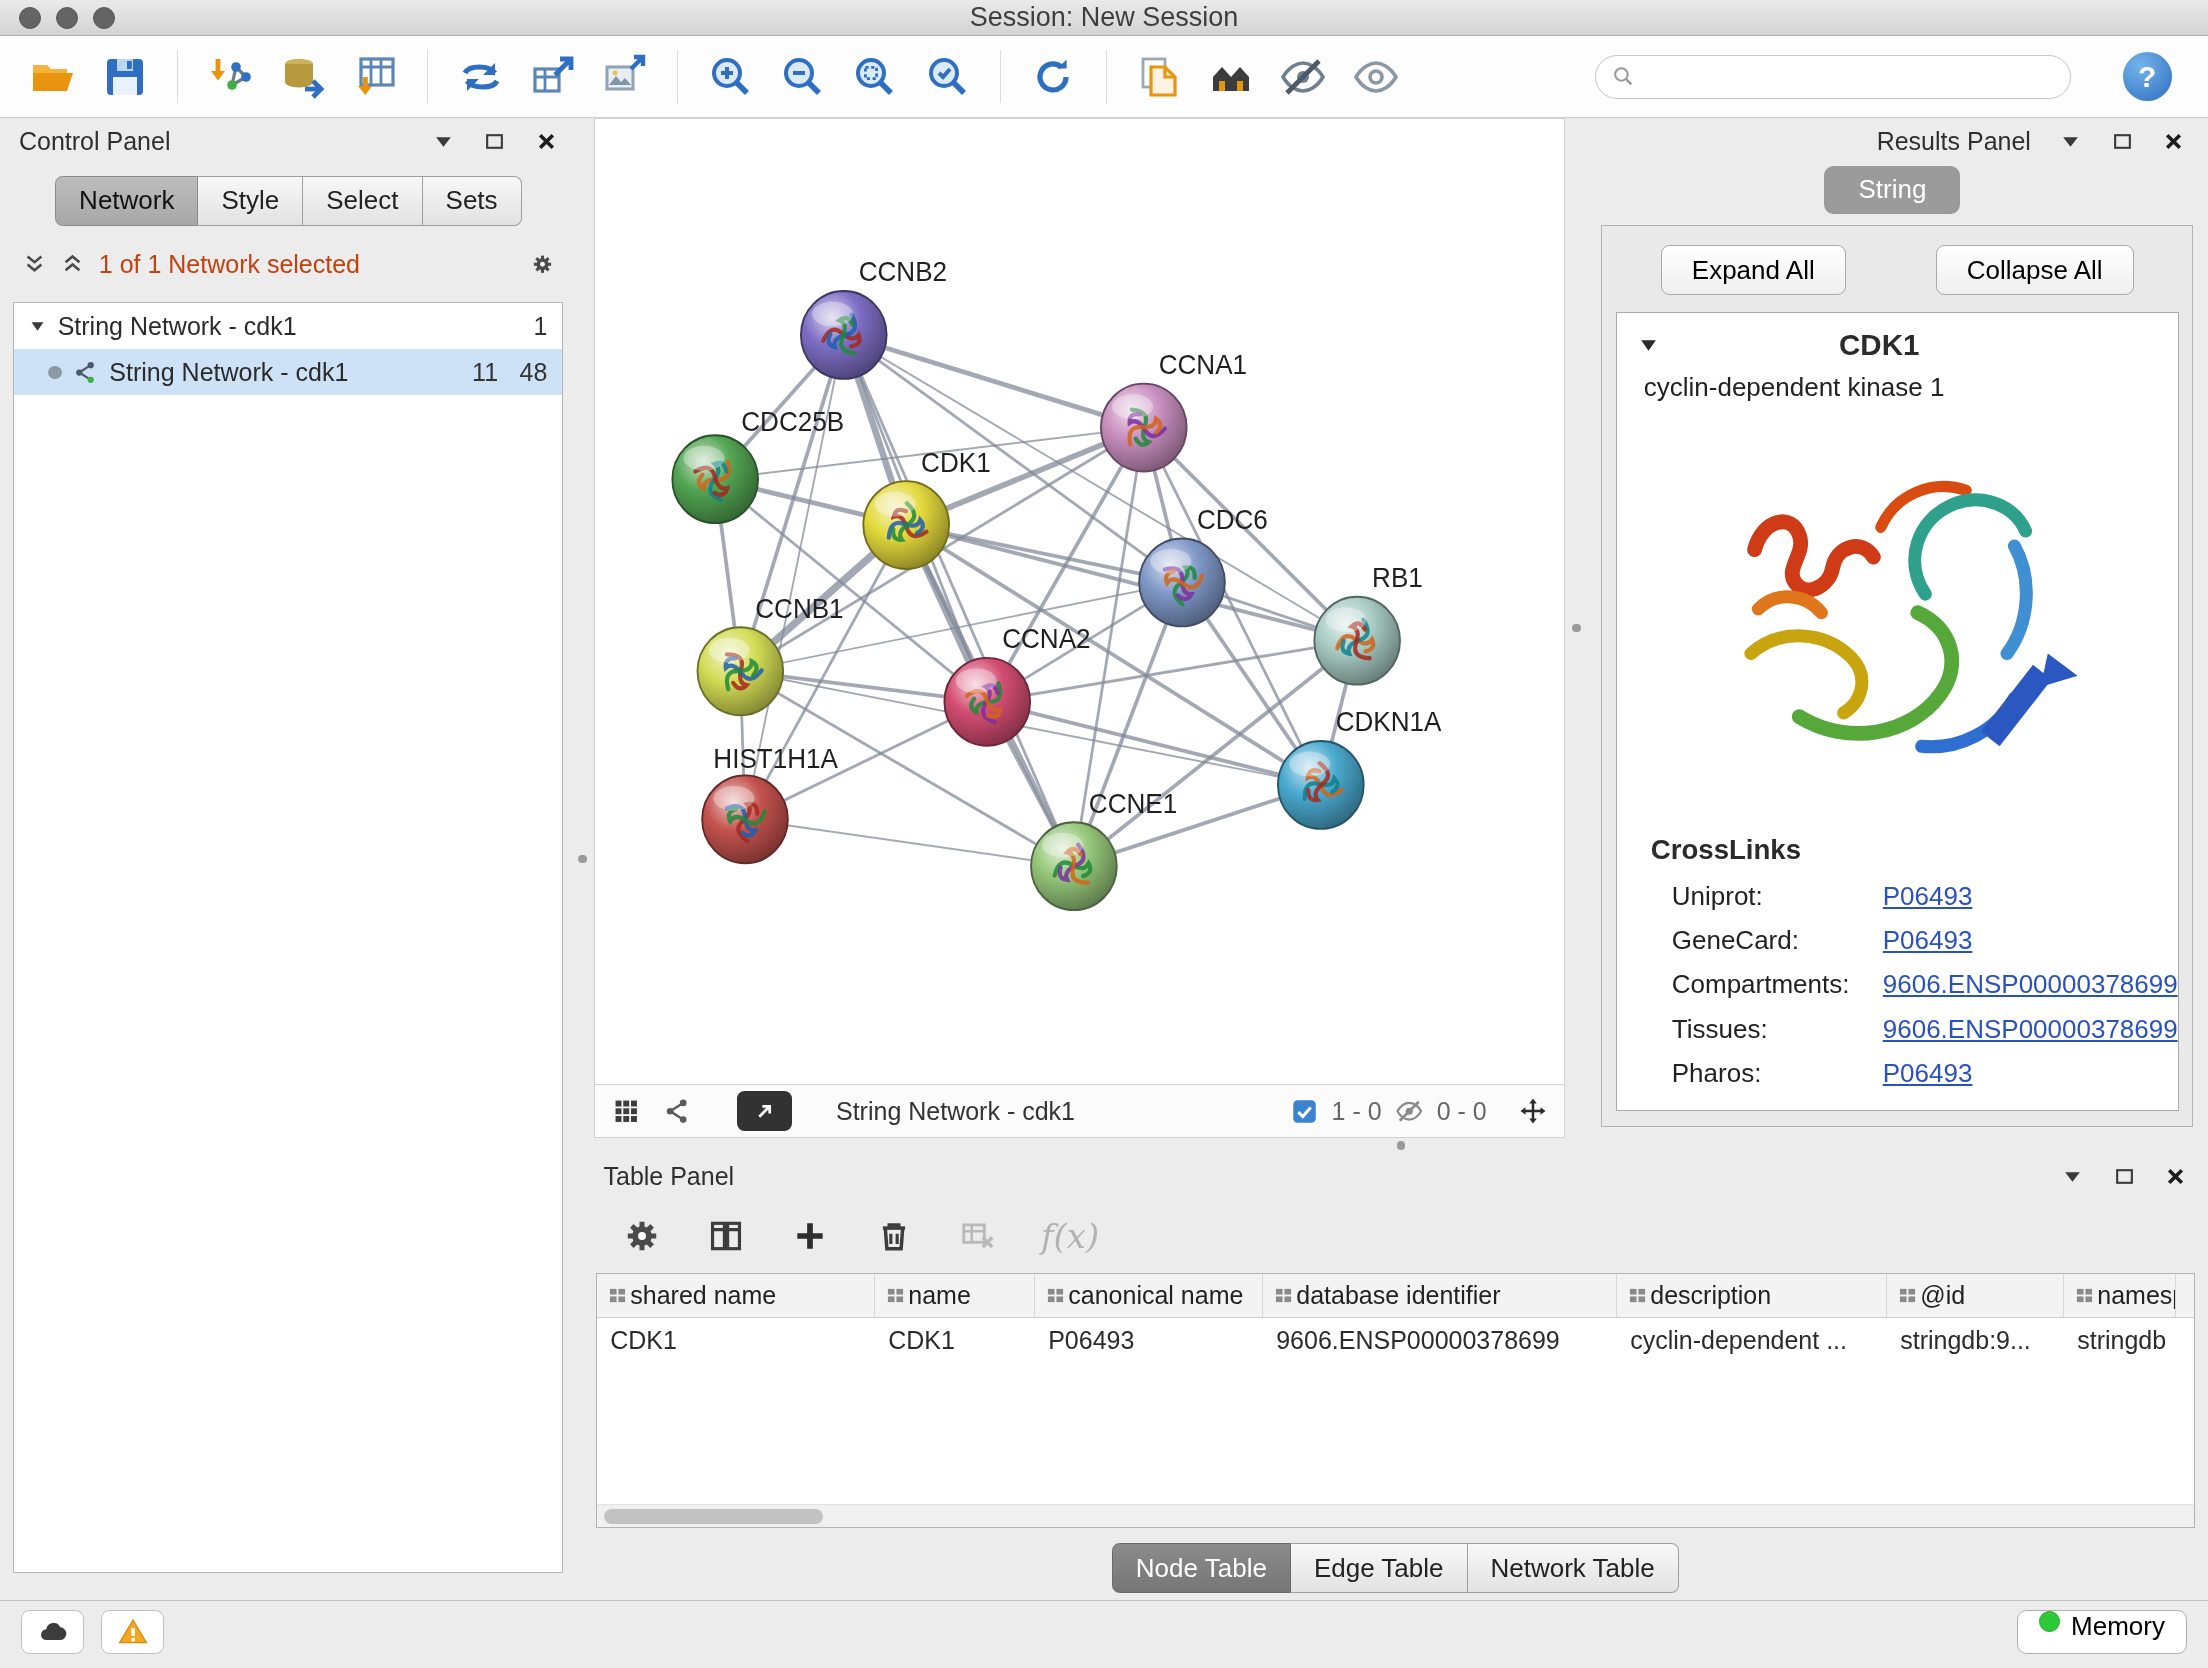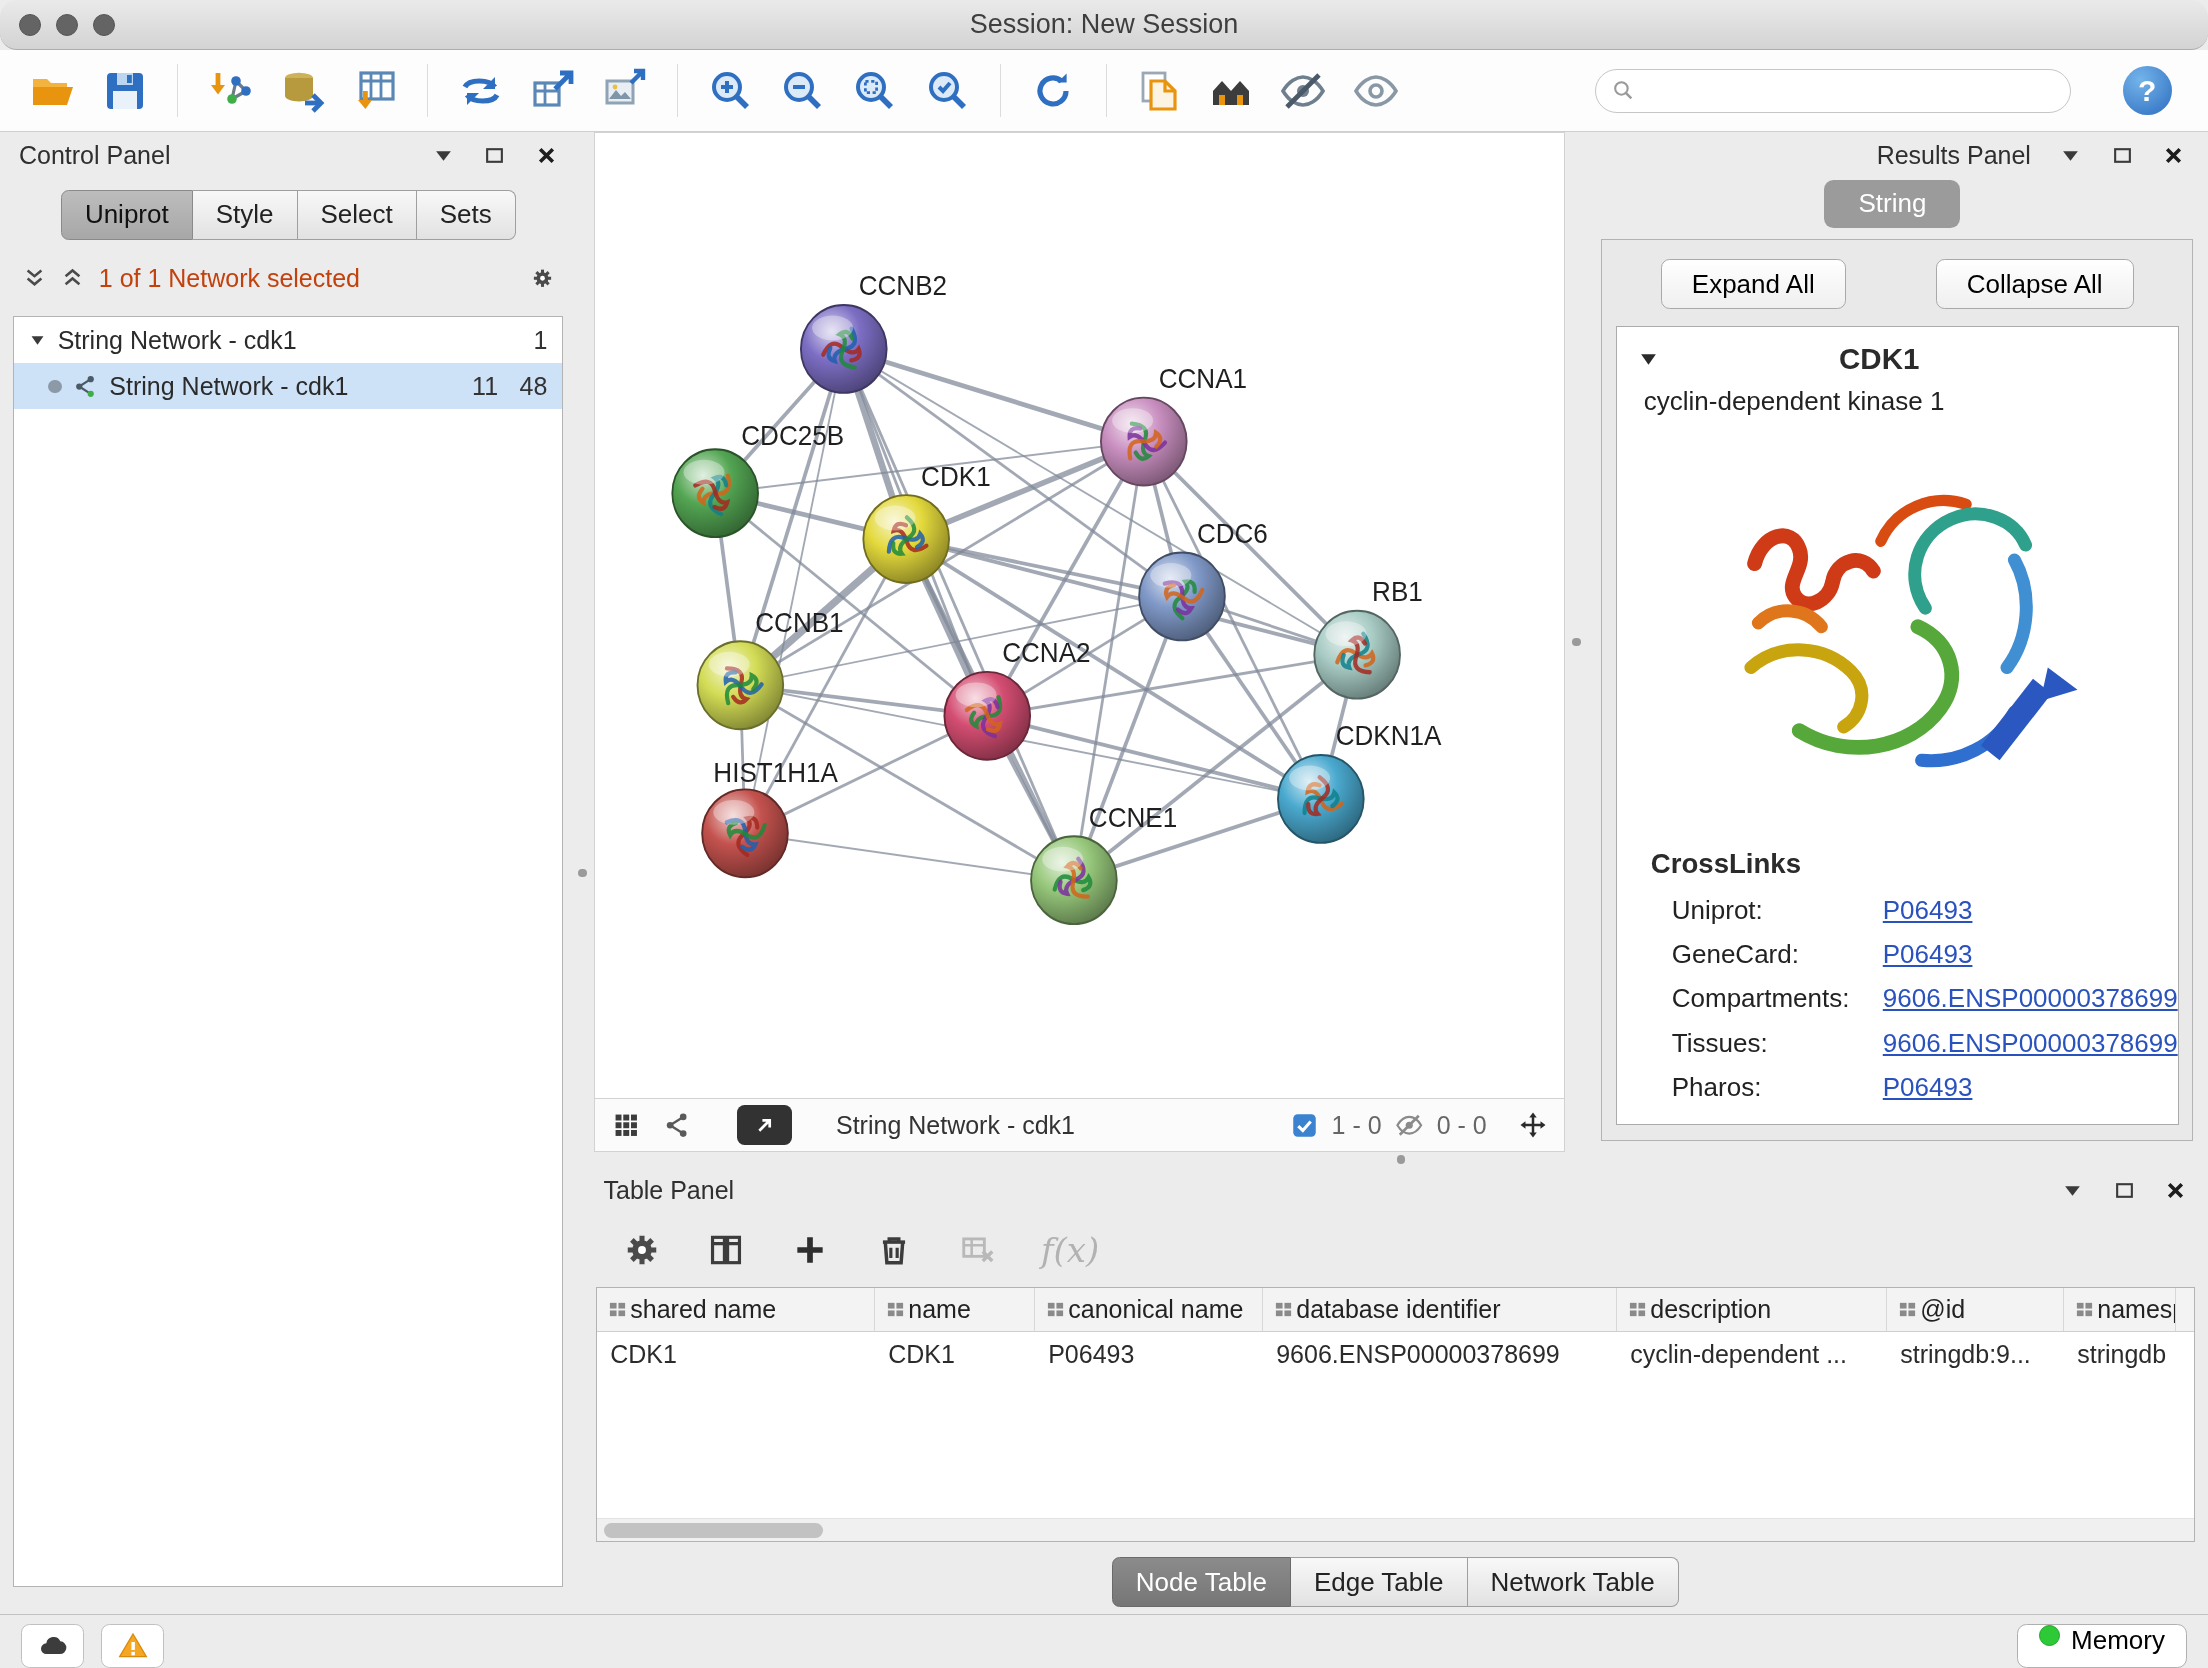--- a/index.html
+++ b/index.html
@@ -1,20 +1,20 @@
 <!DOCTYPE html>
 <html style="font-size:15px"><head>
 <meta charset="utf-8">
 <style>
   * { margin:0; padding:0; box-sizing:border-box; }
   html,body { width:2208px; height:1668px; overflow:hidden; }
   body { font-family:"Liberation Sans",sans-serif; font-size:25px; color:#2b2b2b; background:#ececec; }
 
   
-  .titlebar { height:50px; background:linear-gradient(#eaeaea,#d3d3d3); border-bottom:1px solid #adadad; display:flex; align-items:center; position:relative;border-radius:17px; }
+  .titlebar { height:36px; background:linear-gradient(#eaeaea,#d3d3d3); border-bottom:1px solid #adadad; display:flex; align-items:center; position:relative; }
   .traffic { display:flex; gap:15px; margin-left:19px; z-index:2; }
   .light { width:22px; height:22px; border-radius:50%; background:#646464; border:1px solid #565656; }
   .wtitle { position:absolute; left:0; right:0; text-align:center; font-size:27px; color:#3e3e3e; }
 
   
   .toolbar { height:82px; background:#fdfdfd; border-bottom:1px solid #cfcfcf; display:flex; align-items:center; padding:0 23px; gap:13.3px; }
   .tbtn { width:59px; height:59px; background:none; border:none; display:flex; align-items:center; justify-content:center; cursor:pointer; }
   .ticon { width:48px; height:48px; }
   .tsep { width:1px; height:53px; background:#dcdcdc; margin:0 9.5px; }
   .searchbox { margin-left:auto; width:476px; height:44px; border:1px solid #c6c6c6; border-radius:22px; background:#fff; display:flex; align-items:center; padding:0 15px; gap:9.5px; }
@@ -266,21 +266,21 @@
             <rect x="3" y="4" width="14" height="12" fill="none" stroke="#3a3a3a" stroke-width="2"></rect>
           </svg>
         </button>
       <button class="picon">
           <svg width="21" height="21" viewBox="0 0 20 20">
             <path d="M4 4l12 12M16 4L4 16" stroke="#1d1d1d" stroke-width="3.4"></path>
           </svg>
         </button>
     </div>
     <div class="cp-tabs" id="cp-tabs">
-        <button class="seg active">Uniprot</button>
+        <button class="seg active">Network</button>
         <button class="seg">Style</button>
         <button class="seg">Select</button>
         <button class="seg">Sets</button>
       </div>
     <div class="cp-sub">
       <button class="picon">
           <svg width="25" height="25" viewBox="0 0 20 20">
             <path d="M4 3l6 5 6-5M4 10l6 5 6-5" stroke="#4a4a4a" stroke-width="2.2" fill="none"></path>
           </svg>
         </button>

